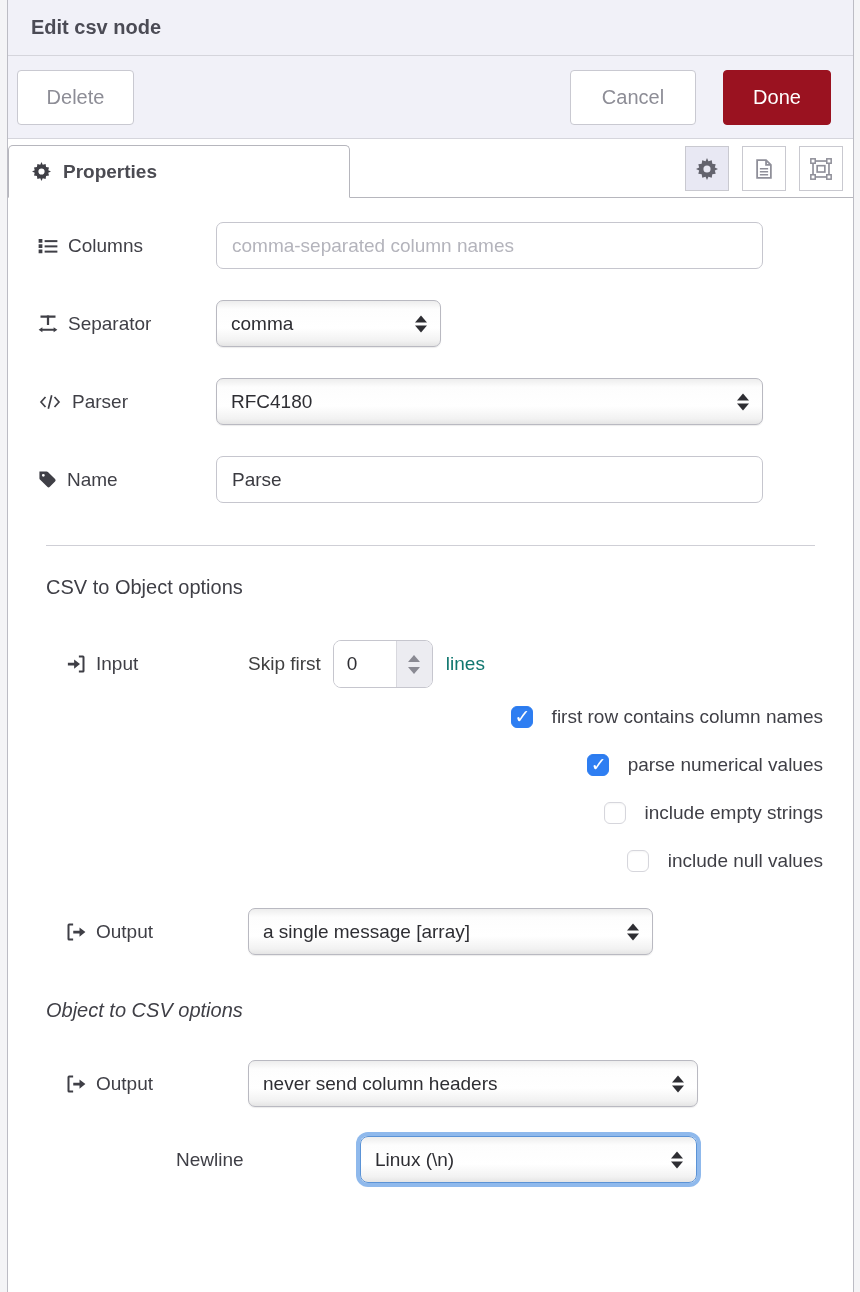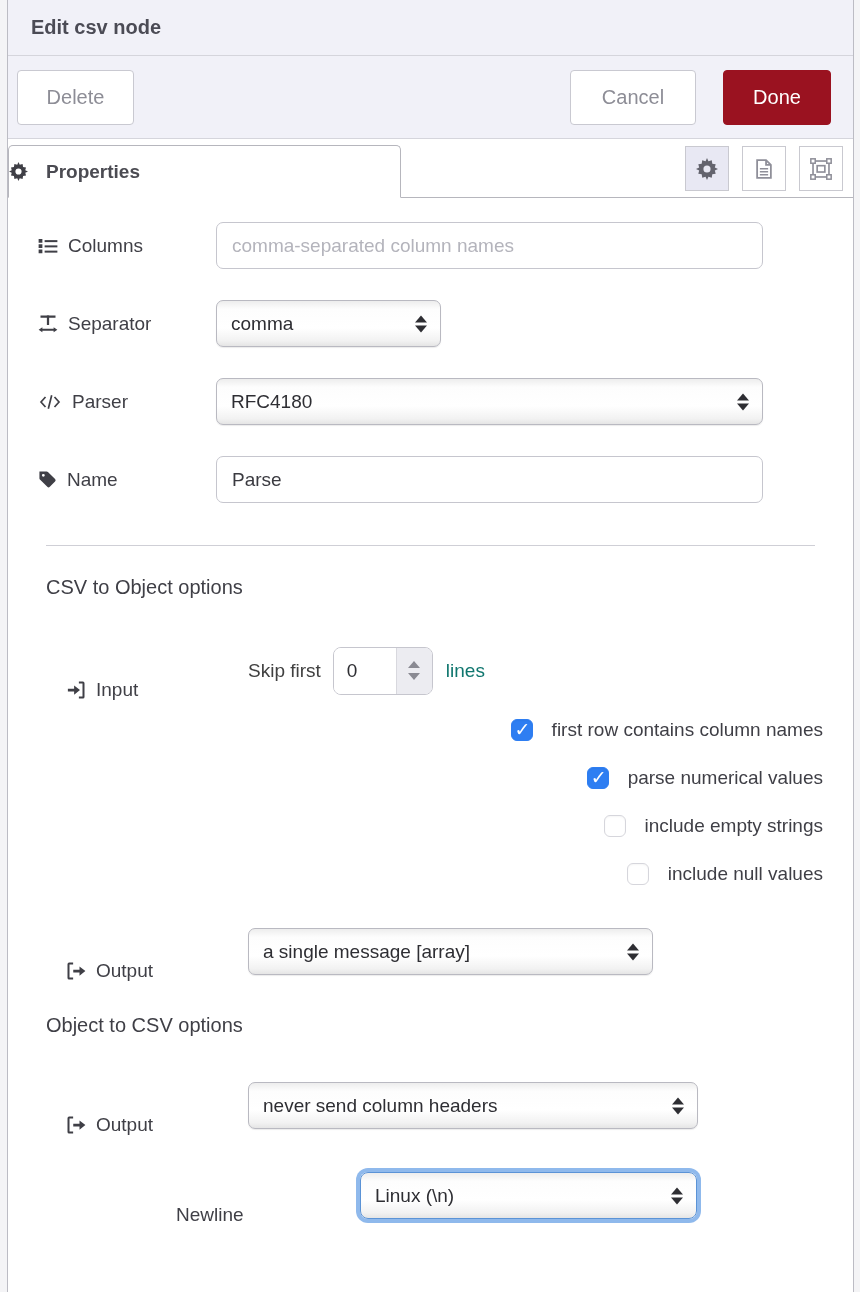--- a/index.html
+++ b/index.html
@@ -36,43 +36,43 @@
   .btn-delete { width: 117px; }
   .btn-cancel { width: 126px; margin-left: auto; }
   .btn-done { width: 108px; margin-left: 27px; background: #9a1220; border: 1px solid #9a1220; color: #fff; }
   
   .tabbar {
     position: relative; height: 59px; background: #fff;
     border-bottom: 1px solid #b6b6bd;
     display: flex; align-items: flex-end;
   }
   .tab {
-    width: 393px; height: 53px; background: #fff;
+    width: 342px; height: 53px; background: #fff;
     border: 1px solid #b6b6bd; border-bottom: 1px solid #fff;
     border-radius: 5px 5px 0 0; margin-bottom: -1px; margin-left: 0;
-    display: flex; align-items: center; gap: 18px; 
+    display: flex; align-items: center; gap: 12px; padding-left: 23px;
     cursor: pointer;
   }
   .tab-label { font-size: 19px; font-weight: bold; color: #4b4b52; }
   .tab-gear { color: #8d8d94; }
   .tray { position: absolute; right: 10px; top: 7px; display: flex; gap: 13px; }
   .tray-btn {
     width: 44px; height: 45px; background: #fff; border: 1px solid #c9c9d0;
     display: flex; align-items: center; justify-content: center;
     color: #8f8f99; cursor: pointer;
   }
   .tray-btn.active { background: #e8e8f3; color: #63636d; }
   
   .content { padding: 24px 30px 0 30px; }
   .row { display: flex; align-items: center; margin-bottom: 31px; }
   .row-label {
     width: 178px; flex: none; display: flex; align-items: center; gap: 10px;
     font-size: 19px; color: #3f3f46;
   }
-  .row-label.indent { width: 210px; padding-left: 28px; margin-top: 39px; }
+  .row-label.indent { width: 210px; padding-left: 28px; }
   .ticon { color: #3f3f46; flex: none; display: inline-flex; }
   .txt-input {
     height: 47px; width: 547px; border: 1px solid #c6c6ce; border-radius: 7px;
     font-size: 19px; color: #3a3a40; padding: 0 15px; font-family: inherit;
     background: #fff; outline: none;
   }
   .txt-input::placeholder { color: #b4b4bc; }
   
   .msel {
     position: relative; height: 47px; border: 1px solid #b9b9c1; border-radius: 7px;
@@ -90,21 +90,21 @@
     box-shadow: 0 0 0 4px #8fb9ec;
     border-radius: 8px;
   }
   .w-sep { width: 225px; }
   .w-full { width: 547px; }
   .w-out1 { width: 405px; }
   .w-out2 { width: 450px; }
   .w-newline { width: 337px; }
   .divider { border: none; border-top: 1px solid #cfcfd6; margin: 42px 8px 0 8px; }
   .section-heading { font-size: 20px; color: #3f3f46; margin: 30px 0 0 8px; }
-  .mt-heading { margin-top: 32px; }
+  .mt-heading { margin-top: 44px; font-style: italic; }
   
   .skip-text { font-size: 19px; color: #404040; margin-right: 12px; }
   .lines-text { font-size: 19px; color: #0f766e; margin-left: 13px; }
   .spinner {
     display: flex; width: 100px; height: 48px; border: 1px solid #c6c6ce;
     border-radius: 8px; overflow: hidden; background: #fff;
   }
   .spinner input {
     width: 62px; border: none; outline: none; font-size: 19px; color: #2e2e33;
     padding-left: 13px; font-family: inherit;

